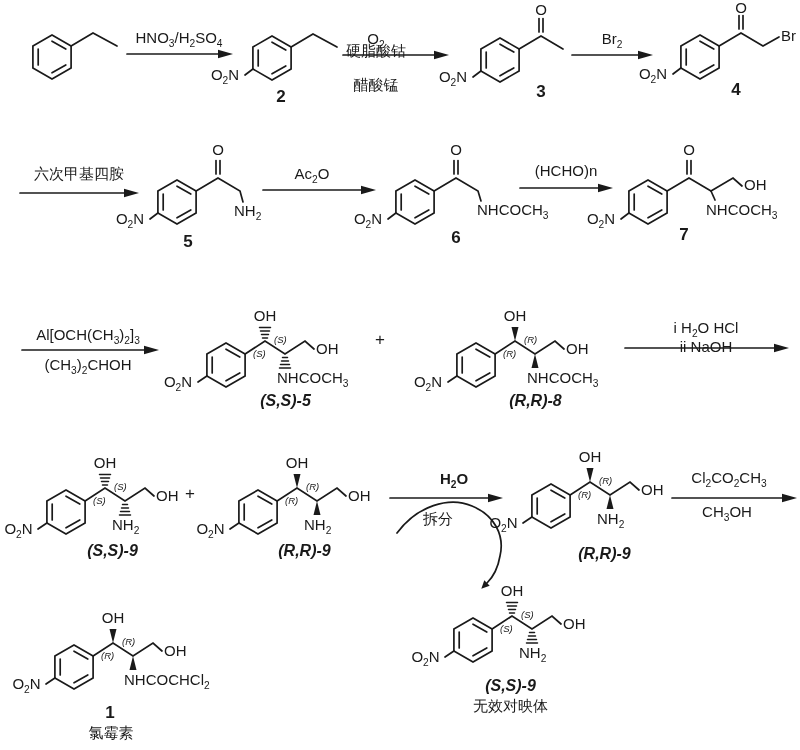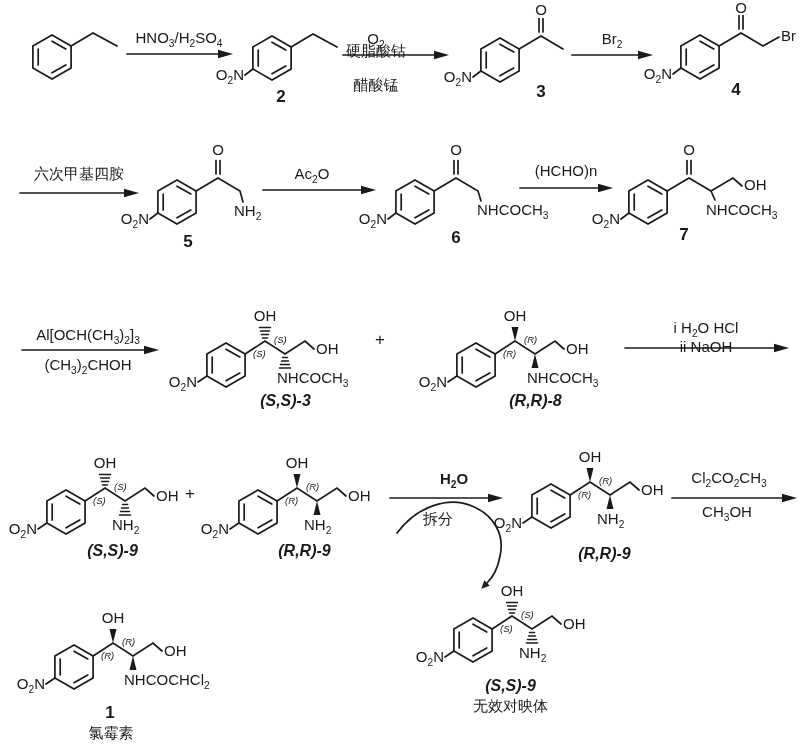--- a/index.html
+++ b/index.html
@@ -1,21 +1,21 @@
 <!DOCTYPE html>
 <html><head>
 <meta charset="utf-8">
 <style>
   html,body{margin:0;padding:0;background:#fff;}
   #scheme{position:relative;width:800px;height:750px;background:#fff;overflow:hidden;
           font-family:"Liberation Sans","DejaVu Sans",sans-serif;color:#1a1a1a;}
   #bonds{position:absolute;left:0;top:0;}
   .lab{position:absolute;font-size:15px;line-height:16px;white-space:nowrap;color:#1a1a1a;}
   .ctr{text-align:center;}
-  .rt{text-align:right;}
+  .rt{text-align:center;}
   .st{font-size:9.5px;font-style:italic;line-height:10px;}
   .cnum{font-weight:700;font-size:17px;}
   .clabel{font-weight:700;font-style:italic;font-size:16px;}
   .plus{font-size:17px;}
   .cjk{font-size:15px;}
   sub{font-size:0.68em;line-height:0;}
 </style>
 </head>
 <body>
 
@@ -236,21 +236,21 @@
 <div class="lab ctr cnum" style="left:672px;top:227px;width:24px;">7</div>
 
 <div class="lab ctr" style="left:18px;top:327px;width:140px;">Al[OCH(CH<sub>3</sub>)<sub>2</sub>]<sub>3</sub></div>
 <div class="lab ctr" style="left:18px;top:357px;width:140px;">(CH<sub>3</sub>)<sub>2</sub>CHOH</div>
 <div class="lab ctr" style="left:250px;top:308px;width:30px;">OH</div>
 <div class="lab st" style="left:274px;top:335px;">(S)</div>
 <div class="lab st" style="left:253px;top:349px;">(S)</div>
 <div class="lab" style="left:316px;top:341px;width:36px;">OH</div>
 <div class="lab" style="left:277px;top:370px;width:95px;">NHCOCH<sub>3</sub></div>
 <div class="lab rt" style="left:159px;top:374px;width:38px;">O<sub>2</sub>N</div>
-<div class="lab ctr clabel" style="left:243px;top:393px;width:85px;">(S,S)-3</div>
+<div class="lab ctr clabel" style="left:243px;top:393px;width:85px;">(S,S)-5</div>
 <div class="lab plus" style="left:375px;top:332px;">+</div>
 <div class="lab ctr" style="left:500px;top:308px;width:30px;">OH</div>
 <div class="lab st" style="left:524px;top:335px;">(R)</div>
 <div class="lab st" style="left:503px;top:349px;">(R)</div>
 <div class="lab" style="left:566px;top:341px;width:36px;">OH</div>
 <div class="lab" style="left:527px;top:370px;width:95px;">NHCOCH<sub>3</sub></div>
 <div class="lab rt" style="left:409px;top:374px;width:38px;">O<sub>2</sub>N</div>
 <div class="lab ctr clabel" style="left:493px;top:393px;width:85px;">(R,R)-8</div>
 <div class="lab ctr" style="left:646px;top:320px;width:120px;">i H<sub>2</sub>O HCl</div>
 <div class="lab ctr" style="left:646px;top:339px;width:120px;">ii NaOH</div>

